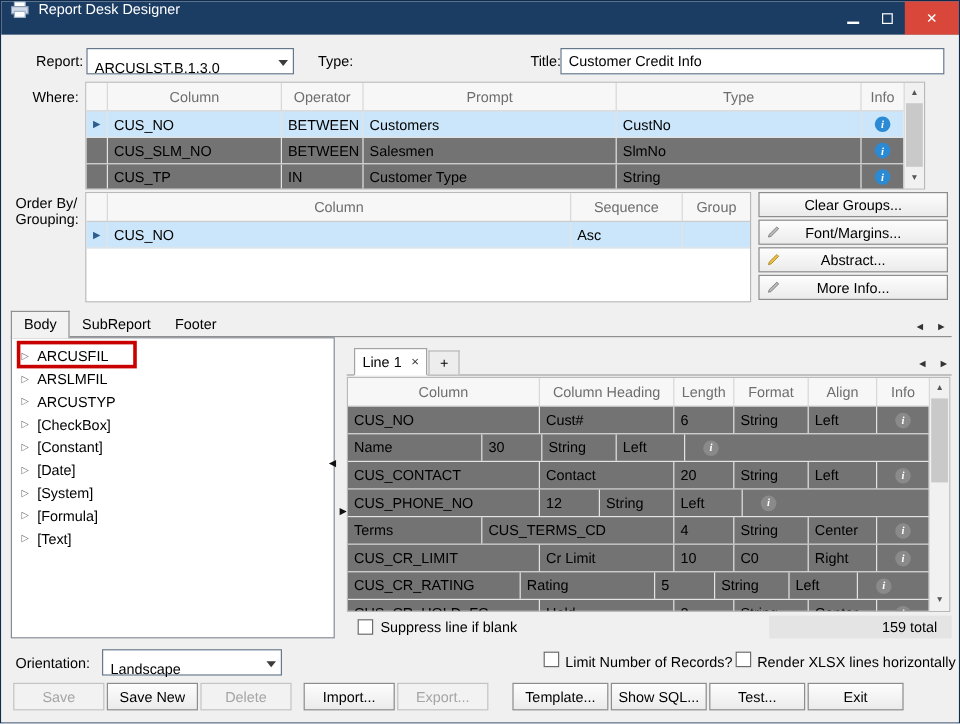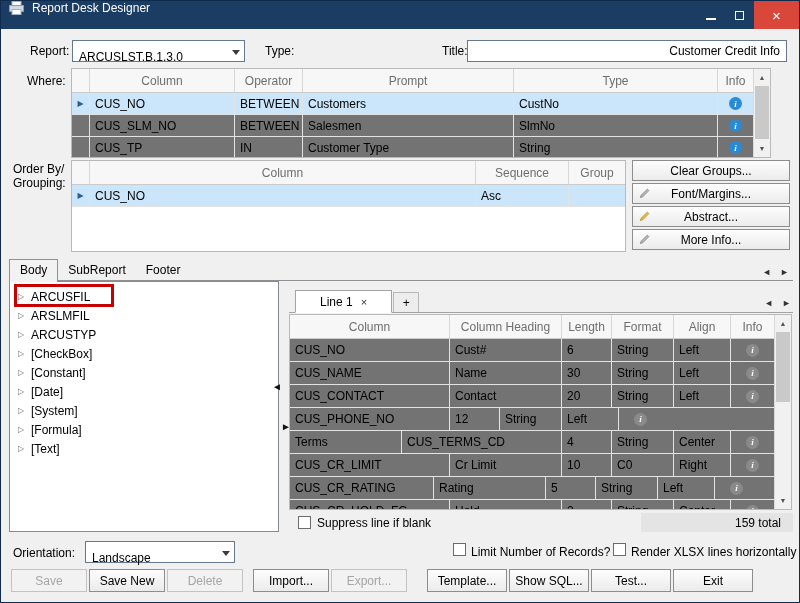--- a/index.html
+++ b/index.html
@@ -50,21 +50,21 @@
 .panels{position:absolute;left:8px;top:251px;width:784px;height:256px;border-top:1px solid #909090}
 .treepanel{position:absolute;left:0;top:0;width:270px;height:251px;background:#fff;border:1px solid #848b94;padding-top:5px;overflow:hidden}
 .titem{display:flex;align-items:center;height:19px;padding-left:8px}
 .texp{width:13px;font-size:8px;color:#707070}
 .annot{position:absolute;left:4px;top:2px;width:100px;height:23px;border:3px solid #c80000;pointer-events:none;z-index:5}
 .splitL{position:absolute;left:263px;top:100px;font-size:10px;color:#111}
 .splitR{position:absolute;left:272px;top:140px;font-size:10px;color:#111}
 .rpanel{position:absolute;left:280px;top:0;width:504px;height:256px}
 .ltabs{position:absolute;left:0;right:0;top:8px;height:24px;display:flex;align-items:flex-end;border-bottom:1px solid #a3a3a3}
 .ltab{display:flex;align-items:center;cursor:default}
-.ltab.active{background:#fff;border:1px solid #a3a3a3;border-bottom:1px solid #fff;margin-bottom:-1px;height:23px;padding:0 24px;margin-left:6px;gap:8px}
+.ltab.active{background:#fff;border:1px solid #a3a3a3;border-bottom:1px solid #fff;margin-bottom:-1px;height:23px;padding:0 6px;margin-left:6px;gap:8px}
 .tab-close{font-size:11px;color:#333}
 .ltab.add{height:20px;width:26px;justify-content:center;background:#ededed;border:1px solid #b8b8b8;border-bottom:none;margin-left:1px}
 .strip{position:absolute;left:0;right:0;top:232px;height:19px;display:flex;align-items:center;gap:6px;padding-left:9px}
 .checkbox{width:13px;height:13px;background:#fff;border:1px solid #6b6b6b;display:inline-block;flex:0 0 auto}
 .checkbox.abs{position:absolute}
 .total-box{margin-left:auto;width:152px;height:19px;background:#e4e4e4;display:flex;align-items:center;justify-content:flex-end;padding-right:12px}
 .bbar{position:absolute;left:10px;right:46px;top:540px;height:23px;display:flex;gap:2px}
 .bbar .btn{width:76px;height:23px}
 .bbar .wide{width:80px}
 .bbar .gap8{margin-left:8px}
@@ -97,21 +97,21 @@
 
   <div class="content">
 
     <span class="lbl" style="left:29px;top:15px">Report:</span>
     <div class="combo" style="left:71px;top:11px;width:173px">
       <span class="combo-text">ARCUSLST.B.1.3.0</span>
       <span class="combo-arrow"></span>
     </div>
     <span class="lbl" style="left:264px;top:15px">Type:</span>
     <span class="lbl" style="left:441px;top:15px">Title:</span>
-    <input class="textbox" style="left: 466px; top: 11px; width: 320px; text-align: right;" value="Customer Credit Info">
+    <input class="textbox" style="left: 466px; top: 11px; width: 320px;" value="Customer Credit Info">
 
     <span class="lbl" style="left:26px;top:45px">Where:</span>
     <div class="grid" style="left:70px;top:39px;width:700px;height:90px">
       <div class="ghead w681">
         <div class="gh" style="width:18px"></div>
         <div class="gh" style="width:145px">Column</div>
         <div class="gh" style="width:68px">Operator</div>
         <div class="gh" style="width:211px">Prompt</div>
         <div class="gh" style="width:204px">Type</div>
         <div class="gh last" style="width:35px">Info</div>
@@ -283,21 +283,20 @@
             <div class="gc" style="width:160px">CUS_NO</div>
             <div class="gc" style="width:112px">Cust#</div>
             <div class="gc" style="width:50px">6</div>
             <div class="gc" style="width:62px">String</div>
             <div class="gc" style="width:57px">Left</div>
             <div class="gc center" style="width:43px;border-right:none">
                 <span class="info-icon gray">i</span>
               </div>
           </div>
           <div class="grow h23 w484">
-            <div class="gc" style="width:160px">CUS_NAME</div>
             <div class="gc" style="width:112px">Name</div>
             <div class="gc" style="width:50px">30</div>
             <div class="gc" style="width:62px">String</div>
             <div class="gc" style="width:57px">Left</div>
             <div class="gc center" style="width:43px;border-right:none">
                 <span class="info-icon gray">i</span>
               </div>
           </div>
           <div class="grow h23 w484">
             <div class="gc" style="width:160px">CUS_CONTACT</div>

